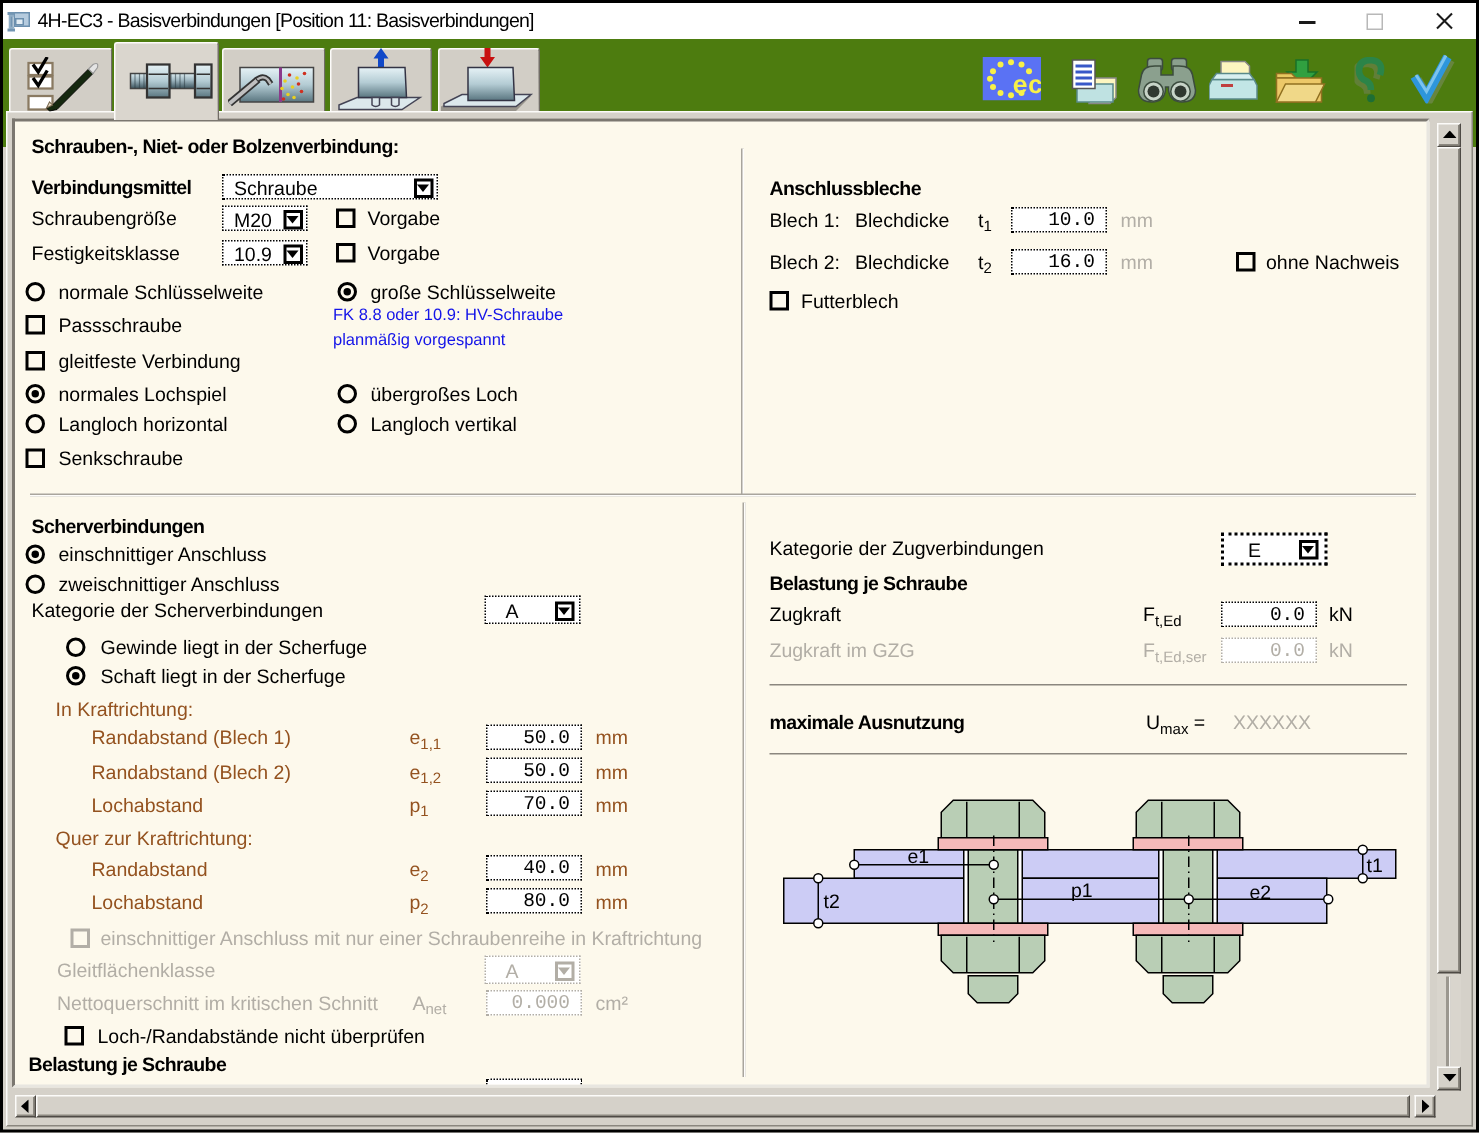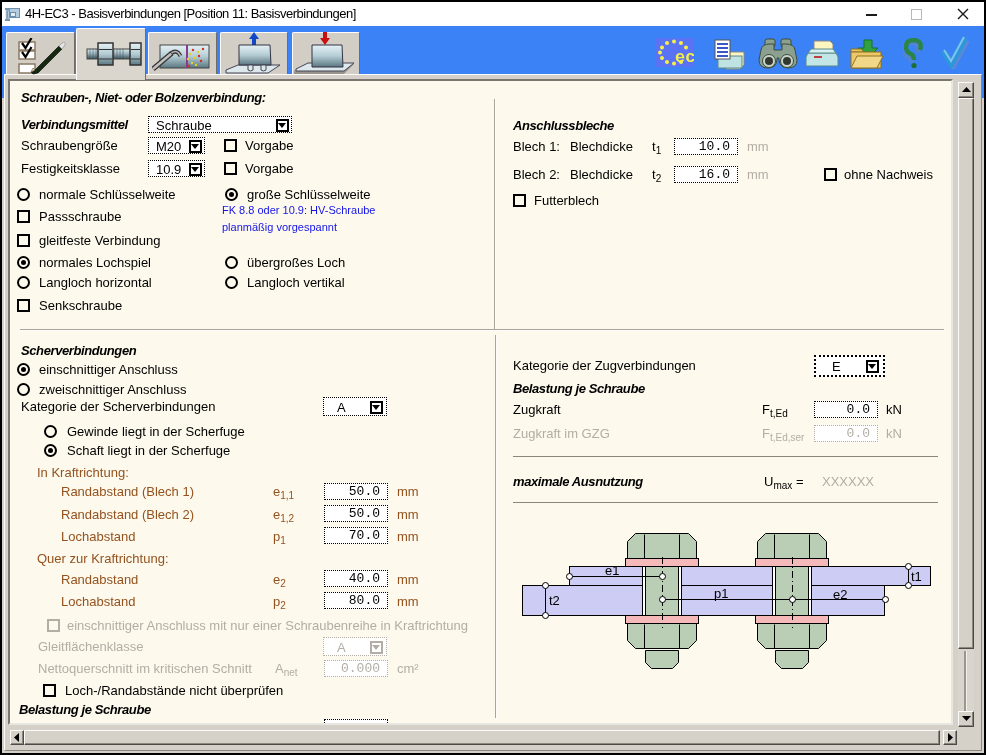--- a/index.html
+++ b/index.html
@@ -1,26 +1,26 @@
 <!DOCTYPE html>
 <html><head><meta charset="utf-8">
 <style>
 html,body{margin:0;padding:0;}
 body{width:986px;height:755px;overflow:hidden;font-family:"Liberation Sans",sans-serif;}
 #w{position:absolute;left:0;top:0;width:986px;height:755px;background:#d5d1c9;border:2px solid #000;box-sizing:border-box;}
 .abs{position:absolute;}
 #tb{position:absolute;left:0;top:0;width:982px;height:24px;background:#fff;}
 #title{position:absolute;left:23px;top:4px;font-size:13px;color:#000;white-space:nowrap;letter-spacing:-0.5px;}
-#toolbar{position:absolute;left:0;top:24px;width:982px;height:72px;background:#3b82f6;}
+#toolbar{position:absolute;left:0;top:24px;width:982px;height:72px;background:#4d7c0f;}
 .tab{position:absolute;top:6px;height:43px;background:#d2cec6;border-top:1px solid #fcfbf9;border-left:1px solid #fcfbf9;border-right:1px solid #716d66;border-radius:2px 2px 0 0;box-sizing:border-box;}
 #tabact{position:absolute;left:74px;top:2px;width:70px;height:52px;background:#dad6ce;border-top:1px solid #fcfbf9;border-left:1px solid #fcfbf9;border-right:1px solid #716d66;border-radius:2px 2px 0 0;box-sizing:border-box;z-index:5;}
 #panel{position:absolute;left:2px;top:72px;width:978px;height:677px;background:#d5d1c9;border-top:1px solid #fcfbf9;border-left:1px solid #fcfbf9;border-right:1px solid #8b877f;border-bottom:1px solid #8b877f;box-sizing:border-box;}
 #content{position:absolute;left:3px;top:4px;width:941px;height:642px;background:#fdf9ec;border:2px solid;border-color:#7b7770 #e8e6e0 #e8e6e0 #7b7770;box-sizing:content-box;overflow:hidden;}
 .t{position:absolute;font-size:13px;color:#000;white-space:nowrap;line-height:15px;}
-.b{font-weight:bold;letter-spacing:-0.4px;font-style:italic;}
+.b{font-weight:bold;letter-spacing:-0.4px;}
 .gy{color:#b2aea6;}
 .br{color:#94521f;}
 .bl{color:#1414e8;font-size:11px;line-height:13px;}
 .cb{position:absolute;width:9px;height:9px;border:2px solid #000;background:#fdf9ec;}
 .cbg{border-color:#b2aea6;}
 .rd{position:absolute;width:9px;height:9px;border:2px solid #000;border-radius:50%;background:#fdf9ec;}
 .rd.on::after{content:"";position:absolute;left:2px;top:2px;width:5px;height:5px;background:#000;border-radius:50%;}
 .in{position:absolute;height:15px;border:1px dotted #000;background:#fff;font-family:"Liberation Mono",monospace;font-size:13px;line-height:16px;text-align:right;padding-right:7px;}
 .ing{border-color:#b2aea6;color:#b2aea6;}
 .dd{position:absolute;border:1px dotted #000;background:#fff;text-decoration:underline;}

